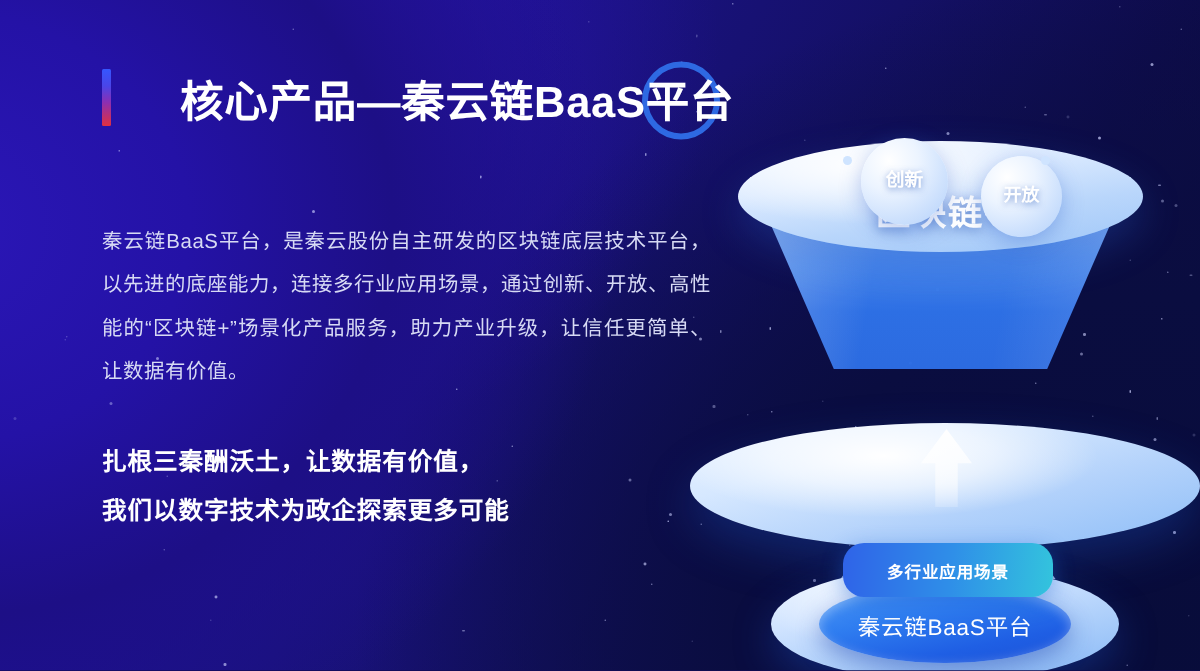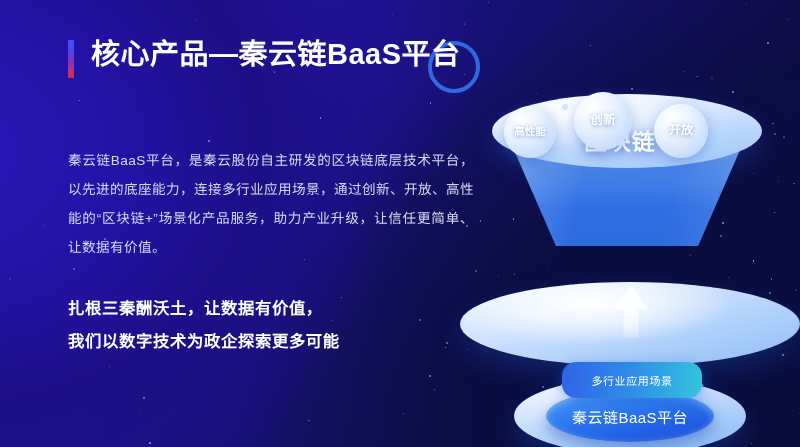--- a/index.html
+++ b/index.html
@@ -14,21 +14,21 @@
     background:
       radial-gradient(ellipse 620px 520px at -6% 34%, #2b17b8 0%, #2412a6 28%, #1d0f86 50%, rgba(20,10,85,0) 74%),
       radial-gradient(ellipse 460px 400px at 22% 8%, #2a13ae 0%, rgba(30,14,130,0) 66%),
       radial-gradient(ellipse 760px 640px at 96% 96%, #080c3a 0%, #0a0d40 36%, rgba(12,14,70,0) 70%),
       linear-gradient(118deg, #200b9e 0%, #1d1196 22%, #1a1280 40%, #141066 58%, #0e0c4c 76%, #0a0a36 100%);
   }
   
   .stars{position:absolute;inset:0;pointer-events:none;}
   .st{position:absolute;background:#cfd3ff;border-radius:50%;}
   
-  .headline-wrap{position:absolute;left:68px;top:40px;display:flex;align-items:flex-start;height:44px;}
+  .headline-wrap{position:absolute;left:68px;top:40px;display:flex;align-items:flex-end;height:44px;gap:29px;}
   .accent-bar{
     width:6px;height:38px;border-radius:1px;margin-right:17px;
     background:linear-gradient(180deg,#3556ff 0%,#4a45e8 30%,#8a2fb4 58%,#e03040 100%);
   }
   .headline{
     font-size:29px;font-weight:bold;color:#ffffff;letter-spacing:0.5px;
     white-space:nowrap;line-height:1;position:relative;z-index:3;
   }
   .ring-deco{
     position:absolute;left:428px;top:41px;width:44px;height:44px;border-radius:50%;
@@ -102,21 +102,21 @@
     clip-path:polygon(50% 0%,100% 44%,72% 44%,72% 100%,28% 100%,28% 44%,0% 44%);
   }
   
   .connectors{position:absolute;left:0;top:0;width:338px;height:300px;}
   
   .pill{
     position:absolute;left:100px;top:276px;width:140px;height:36px;border-radius:14px;
     background:linear-gradient(95deg,#2f63e8 0%,#2f8fe8 52%,#33c4dd 100%);
     display:flex;align-items:center;justify-content:center;
     color:#ffffff;font-size:11px;letter-spacing:.6px;
-    box-shadow:0 4px 14px rgba(30,100,210,.45);z-index:4;
+    box-shadow:0 4px 14px rgba(30,100,210,.45);z-index:4;font-weight:bold;
   }
   .pill-dot{position:absolute;width:6px;height:6px;border-radius:50%;background:#cfe4ff;top:18px;z-index:5;}
   .pill-dot.l{left:100px;}
   .pill-dot.r{left:232px;}
   
   .base-outer{
     position:absolute;left:52px;top:292px;width:232px;height:76px;border-radius:50%;
     background:
       radial-gradient(ellipse 62% 70% at 40% 28%, #ffffff 0%, rgba(255,255,255,.45) 34%, rgba(255,255,255,0) 70%),
       linear-gradient(168deg,#eaf3ff 0%,#cfe3ff 34%,#a8ccfa 68%,#86b7f5 100%);
@@ -267,23 +267,20 @@
     <div>我们以数字技术为政企探索更多可能</div>
   </div>
 
   <div class="illus">
 
     <div class="disc-rim"></div>
     <div class="funnel-body"></div>
     <div class="funnel-top"></div>
     <div class="funnel-label">区块链+</div>
 
-    <div class="bubble b1">
-      <span>高性能</span>
-    </div>
     <div class="bubble b2">
       <span>创新</span>
     </div>
     <div class="bubble b3">
       <span>开放</span>
     </div>
 
     <div class="disc"></div>
     <div class="arrow-up"></div>
 

